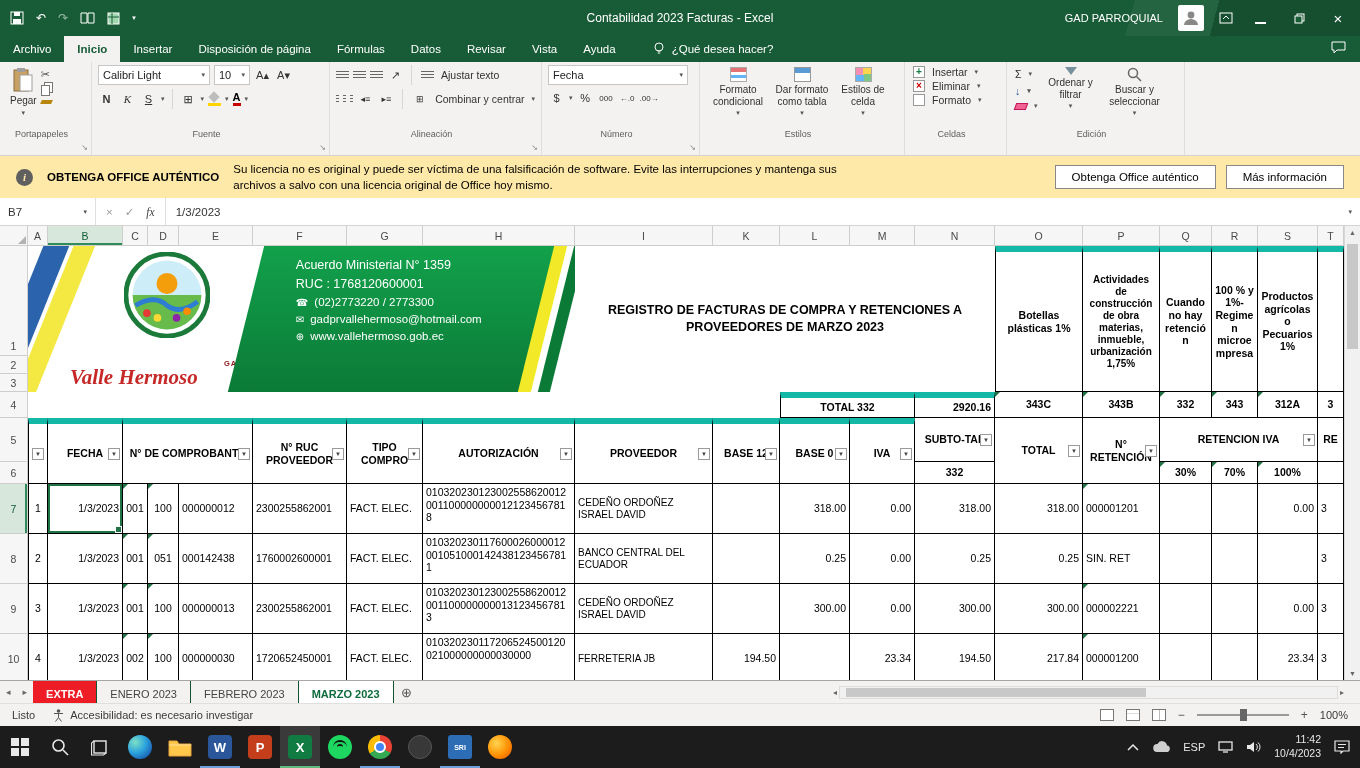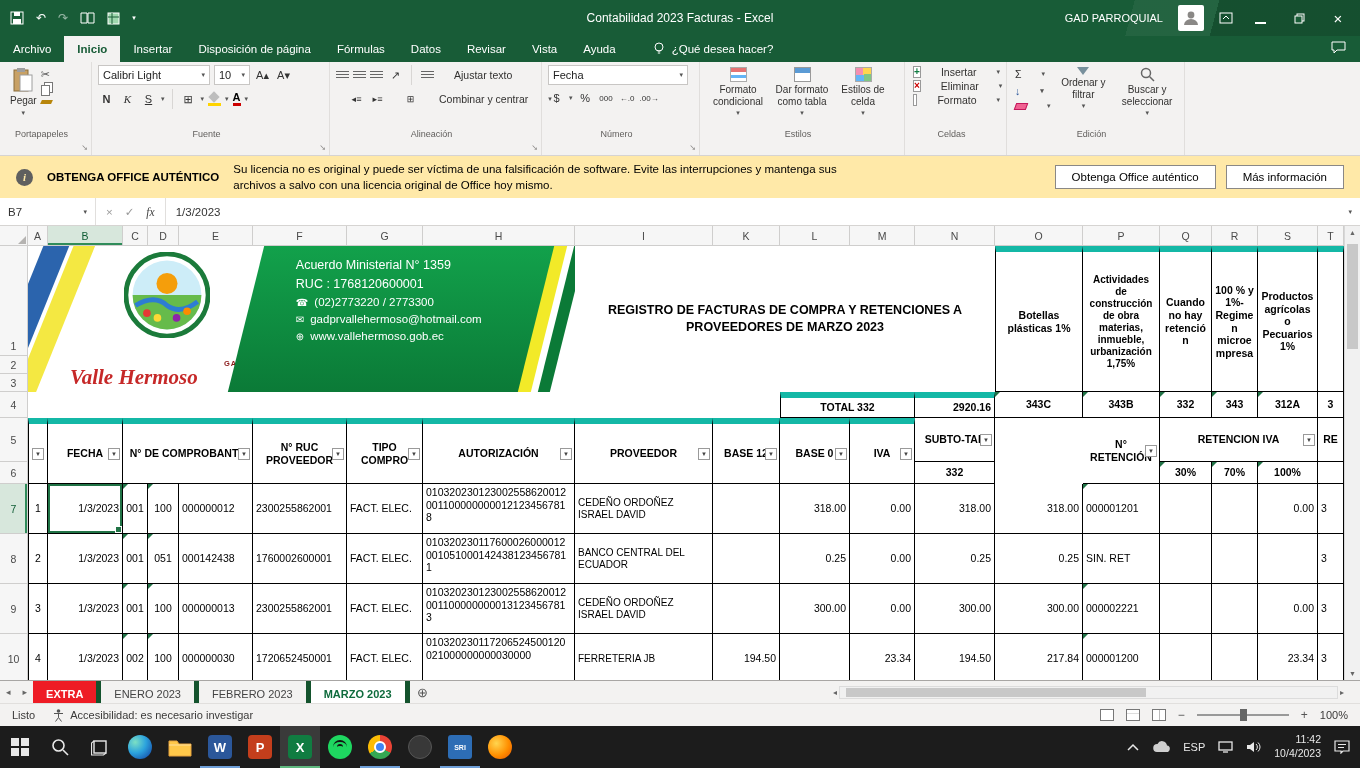--- a/index.html
+++ b/index.html
@@ -25,21 +25,21 @@
 .rtab.active{background:#f3f2f1;color:#185c37;font-weight:bold}
 .tellme{display:flex;align-items:center;gap:7px;margin-left:24px;font-size:11.5px}
 .tr-comment{position:absolute;right:14px;top:5px}
 
 
 .ribbon{position:absolute;top:62px;left:0;width:100%;height:94px;background:#f3f2f1;border-bottom:1px solid #d6d4d2;display:flex}
 .grp{position:relative;border-right:1px solid #e0dedc;padding:3px 4px 16px 6px;flex:0 0 auto}
 .glabel{position:absolute;bottom:16px;left:0;right:8px;text-align:center;font-size:9px;color:#605e5c;white-space:nowrap}
 .lnch{position:absolute;bottom:3px;right:3px;font-size:8px;color:#8a8886}
 .bigbtn{display:flex;flex-direction:column;align-items:center;text-align:center;font-size:10px;color:#323130;line-height:1.15;padding:2px 4px;gap:2px}
-.sb{display:flex;align-items:center;gap:20px;font-size:10.5px;color:#323130;padding:1px 2px;white-space:nowrap}
+.sb{display:flex;align-items:center;gap:7px;font-size:10.5px;color:#323130;padding:1px 2px;white-space:nowrap}
 .cr{font-size:7px;color:#555}
 .combo{display:flex;align-items:center;justify-content:space-between;background:#fff;border:1px solid #c8c6c4;height:20px;font-size:11px;padding:0 4px;color:#222}
 .fbtn{display:inline-flex;align-items:center;justify-content:center;min-width:17px;height:18px;font-size:11px;color:#333}
 .lines{display:inline-block;width:13px;height:9px;background:repeating-linear-gradient(#666 0 1px,transparent 1px 3px)}
 .rrow{display:flex;align-items:center;gap:4px;margin-bottom:4px}
 .vsep{width:1px;height:20px;background:#d8d6d4;margin:0 3px}
 .icel{width:12px;height:12px;border:1px solid #999;background:#fff;font-size:10px;line-height:10px;text-align:center;font-weight:bold;display:inline-block}
 .ic-cond{width:17px;height:15px;background:linear-gradient(180deg,#e57373 0 27%,#fff 27% 50%,#64b5f6 50% 77%,#fff 77%);border:1px solid #aaa}
 .ic-ftab{width:17px;height:15px;border:1px solid #999;background:linear-gradient(#5b9bd5 0 5px,#fff 5px)}
 .ic-cstyle{width:17px;height:15px;background:conic-gradient(#ffd54f 0 25%,#81c784 0 50%,#64b5f6 0 75%,#f48fb1 0);border:1px solid #aaa}
@@ -108,21 +108,21 @@
 
 
 .vscroll{position:absolute;left:1344px;top:0;width:16px;height:454px;background:#f1f1f1;border-left:1px solid #d8d8d8}
 .sarr{display:block;text-align:center;font-size:7px;color:#666;padding:3px 0}
 .vthumb{position:absolute;left:2px;top:18px;width:11px;height:105px;background:#c8c8c8}
 .sarr2{position:absolute;bottom:0;left:0;right:0;text-align:center;font-size:7px;color:#666;padding:3px 0}
 
 
 .tabsbar{position:absolute;top:680px;left:0;width:100%;height:23px;background:#f3f2f1;border-top:1px solid #a8a6a4;display:flex;align-items:stretch;font-size:11px;color:#444}
 .tnav{display:flex;align-items:center;padding:0 6px;color:#666;font-size:9px}
-.stab{display:flex;align-items:center;padding:13px 13px;border-right:5px solid #14532d;white-space:nowrap}
+.stab{display:flex;align-items:center;padding:13px 13px;border-right:1px solid #14532d;white-space:nowrap}
 .stab.extra{background:#ee1c25;color:#fff;font-weight:bold}
 .stab.active{background:#fff;color:#0e6b3c;font-weight:bold;box-shadow:inset 0 -2px 0 #217346}
 .addsheet{display:flex;align-items:center;justify-content:center;width:26px;color:#555;font-size:13px}
 .hscroll{position:absolute;left:833px;right:16px;top:3px;height:16px;display:flex;align-items:center;gap:2px}
 .htrack{flex:1;height:13px;background:#f1f1f1;border:1px solid #dcdcdc;position:relative}
 .hthumb{position:absolute;left:6px;top:1px;height:9px;width:300px;background:#c8c8c8}
 .harr{font-size:8px;color:#666}
 
 
 .statusbar{position:absolute;top:703px;left:0;width:100%;height:23px;background:#f3f2f1;border-top:1px solid #e1dfdd;display:flex;align-items:center;font-size:11px;color:#3b3a39;padding:0 12px;gap:18px}
@@ -559,20 +559,24 @@
         </div>
       <div class="c tc th bt" style="grid-area:6/13/8/14">
           <span>IVA</span>
           <i class="flt">▼</i>
         </div>
       <div class="c tc th" style="grid-area:6/14">
           <span>SUBTO-TAL</span>
           <i class="flt">▼</i>
         </div>
       <div class="c tc th" style="grid-area:7/14">332</div>
+      <div class="c tc th" style="grid-area:6/15/8/16">
+          <span>TOTAL</span>
+          <i class="flt">▼</i>
+        </div>
       <div class="c tc th" style="grid-area:6/16/8/17">
           <span>N° RETENCIÓN</span>
           <i class="flt">▼</i>
         </div>
       <div class="c tc th" style="grid-area:6/17/7/20">
           <span>RETENCION IVA</span>
           <i class="flt">▼</i>
         </div>
       <div class="c tc th" style="grid-area:7/17">
           <i class="tri"></i>

